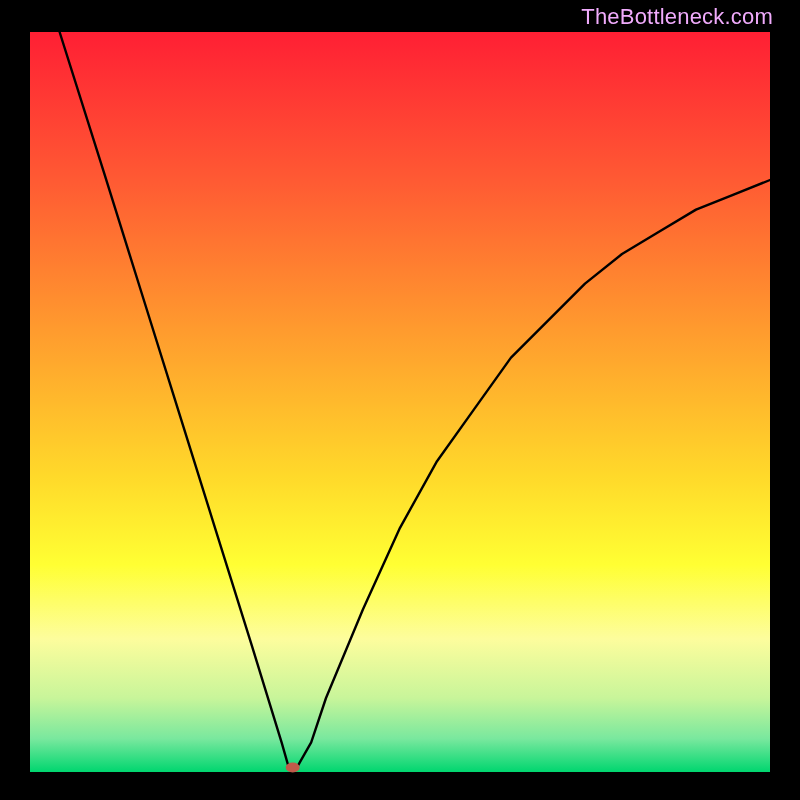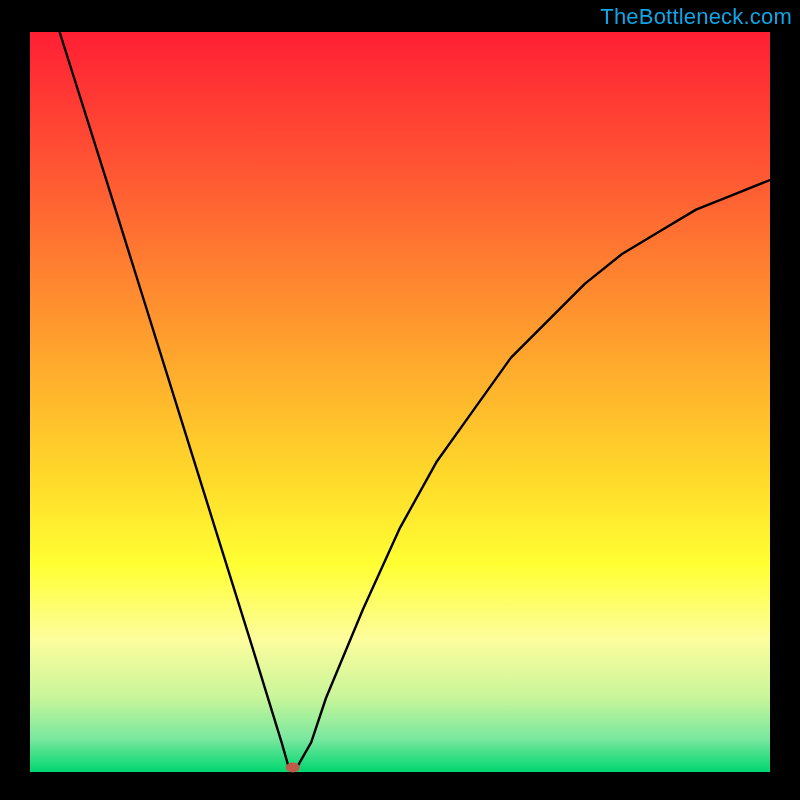--- a/index.html
+++ b/index.html
@@ -13,22 +13,22 @@
   }
   .frame {
     width: 800px;
     height: 800px;
     background: #000;
     position: relative;
   }
   .watermark {
     position: absolute;
     top: 4px;
-    right: 8px;
-    color: #0ea5e9;
+    right: 27px;
+    color: #f0abfc;
     font-size: 22px;
     letter-spacing: 0.2px;
     user-select: none;
   }
   svg {
     display: block;
   }
 </style>
 </head>
 <body>

